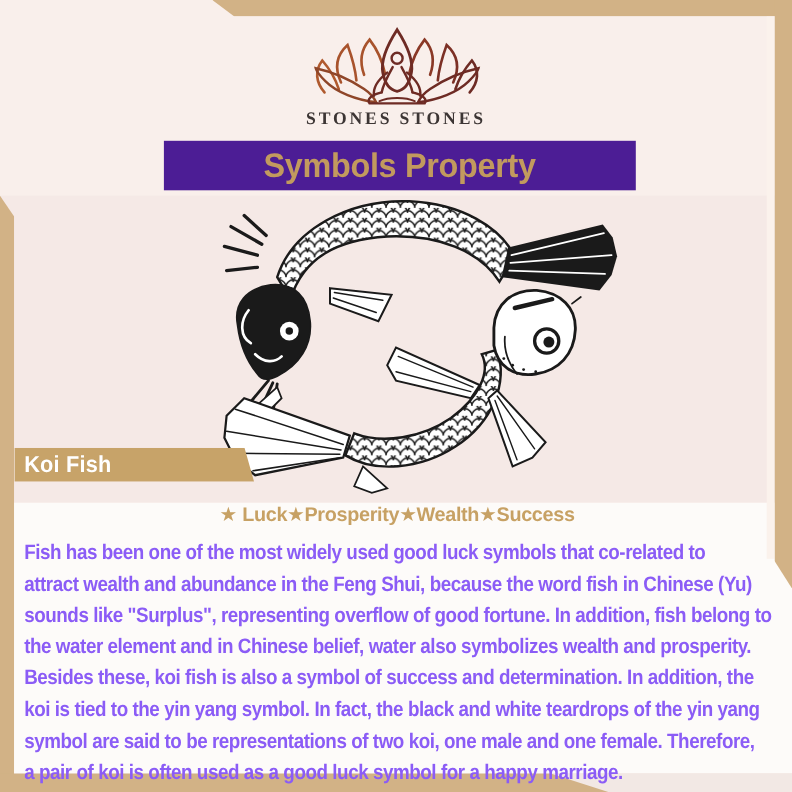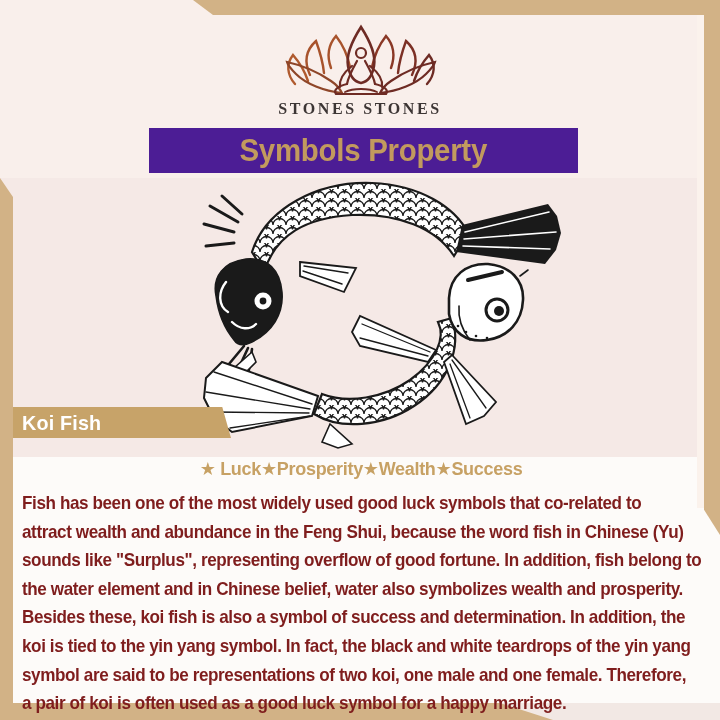--- a/index.html
+++ b/index.html
@@ -43,21 +43,21 @@
                 clip-path:polygon(0 0,96% 0,100% 100%,0 100%);
                 display:flex;align-items:center;}
   .section-label{font-size:21px;font-weight:bold;color:#ffffff;margin-left:9px;white-space:nowrap;
                 transform:scaleX(.94);transform-origin:0 50%;letter-spacing:.2px;}
 
   
   .benefits{position:absolute;left:1px;top:458px;width:720px;text-align:center;
             font-size:18px;font-weight:bold;color:#c7a164;letter-spacing:-.3px;}
 
   
-  .body-text{position:absolute;left:22px;top:489px;width:690px;color:#7f1d1d;}
+  .body-text{position:absolute;left:22px;top:489px;width:690px;color:#8b5cf6;}
   .body-line{white-space:nowrap;font-size:19px;font-weight:bold;line-height:28.6px;
              letter-spacing:-.45px;transform:scaleX(.9);transform-origin:0 50%;}
 </style>
 </head>
 <body>
 
 <div id="canvas">
 
   <div class="bg-top"></div>
   <div class="bg-mid"></div>

